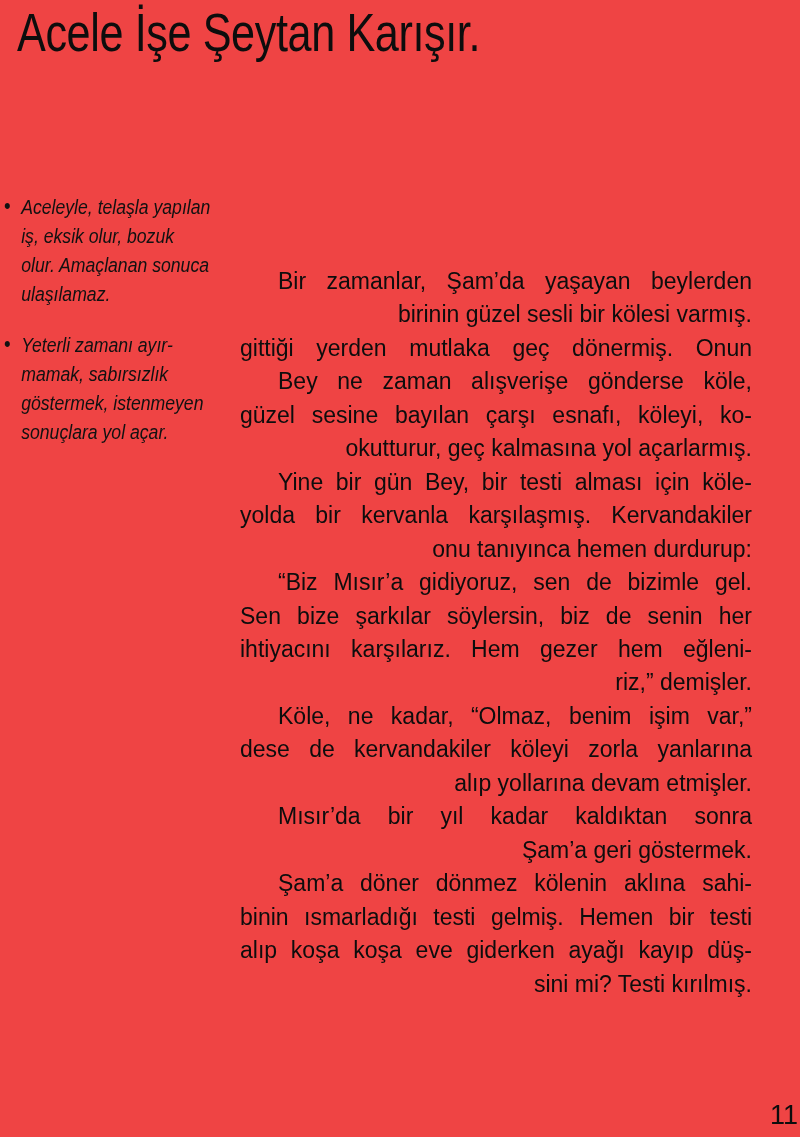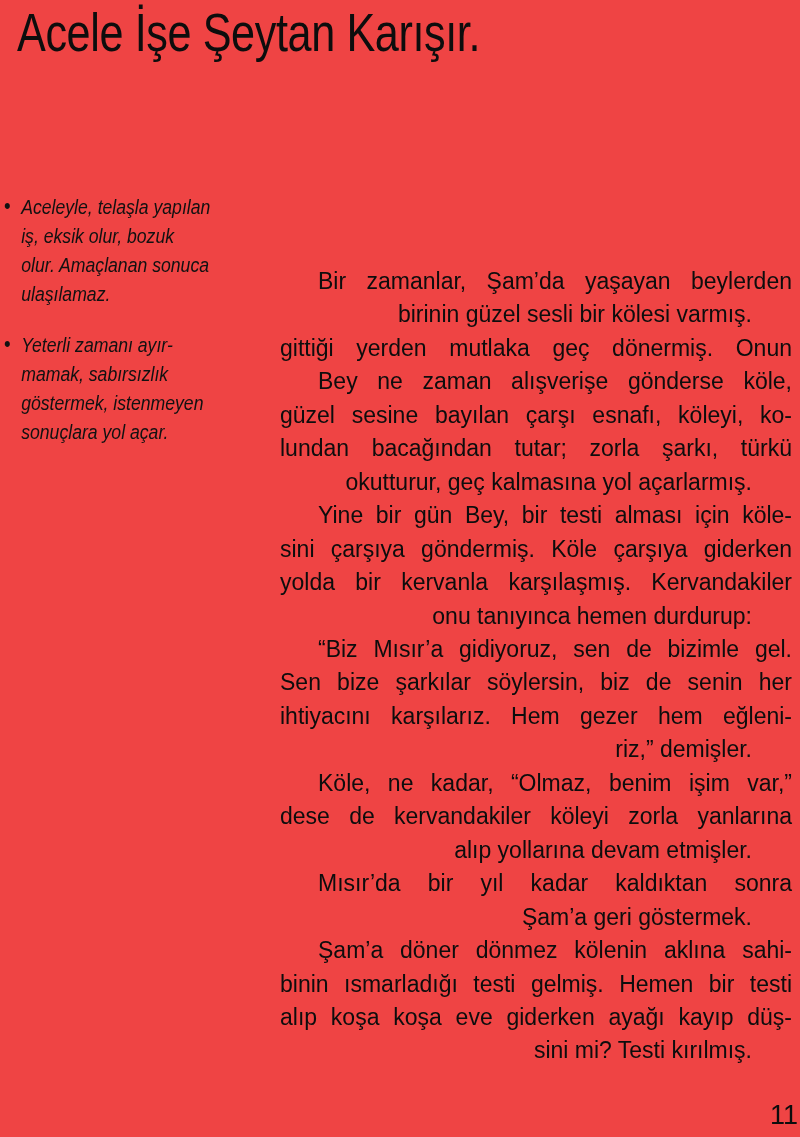--- a/index.html
+++ b/index.html
@@ -54,21 +54,20 @@
   }
   .para{margin:0;}
   .line{
     width:512px;
     text-align:right;
     white-space:normal;
   }
   .line.just{
     text-align:justify;
     text-align-last:justify;
-    margin-left:40px;
   }
   .line.first{
     text-indent:38px;
   }
   .page-number{
     position:absolute;top:1100px;right:2px;
     font-size:27px;
     color:#0d0d0d;
   }
 </style>
@@ -102,26 +101,24 @@
 
   <main class="story">
       <div class="para">
         <div class="line first just">Bir zamanlar, Şam’da yaşayan beylerden</div>
         <div class="line">birinin güzel sesli bir kölesi varmış.</div>
       </div>
       <div class="para">
         <div class="line just">gittiği yerden mutlaka geç dönermiş. Onun</div>
         <div class="line first just">Bey ne zaman alışverişe gönderse köle,</div>
         <div class="line just">güzel sesine bayılan çarşı esnafı, köleyi, ko-</div>
-        <div class="line just">lundan bacağından tutar; zorla şarkı, türkü</div>
         <div class="line">okutturur, geç kalmasına yol açarlarmış.</div>
       </div>
       <div class="para">
         <div class="line first just">Yine bir gün Bey, bir testi alması için köle-</div>
-        <div class="line just">sini çarşıya göndermiş. Köle çarşıya giderken</div>
         <div class="line just">yolda bir kervanla karşılaşmış. Kervandakiler</div>
         <div class="line">onu tanıyınca hemen durdurup:</div>
       </div>
       <div class="para">
         <div class="line first just">“Biz Mısır’a gidiyoruz, sen de bizimle gel.</div>
         <div class="line just">Sen bize şarkılar söylersin, biz de senin her</div>
         <div class="line just">ihtiyacını karşılarız. Hem gezer hem eğleni-</div>
         <div class="line">riz,” demişler.</div>
       </div>
       <div class="para">

